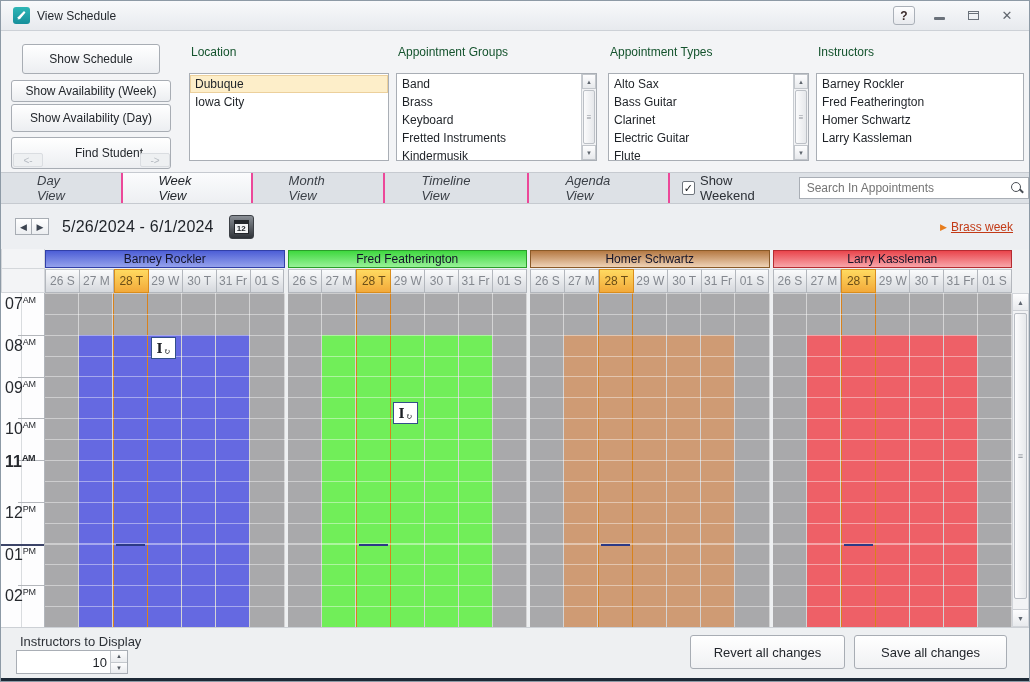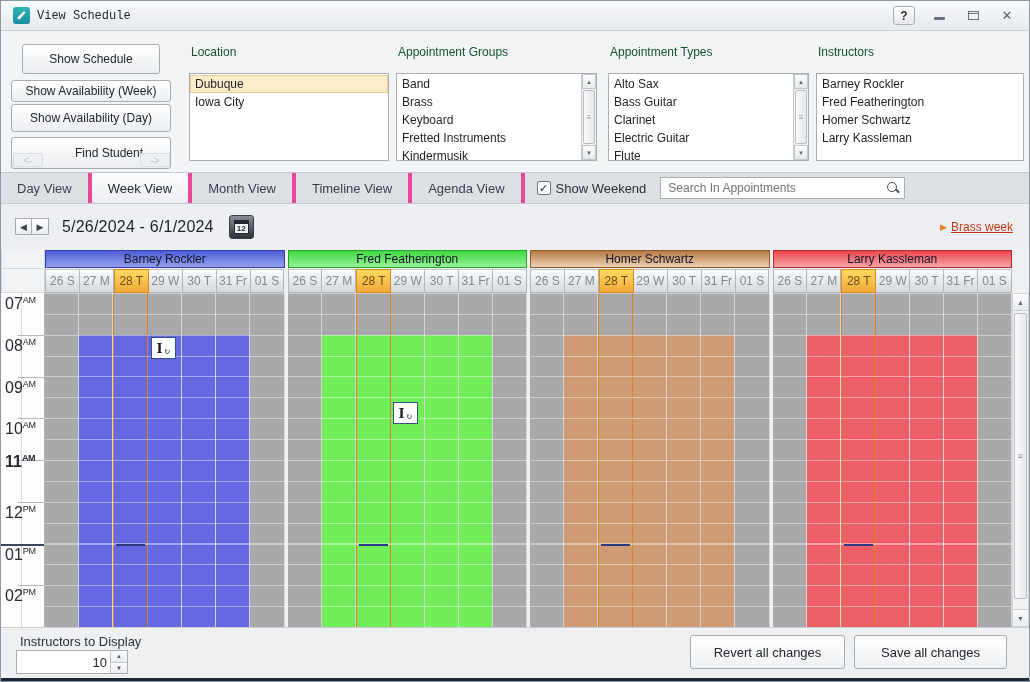--- a/index.html
+++ b/index.html
@@ -7,21 +7,21 @@
   body { font-family:"Liberation Sans","DejaVu Sans",sans-serif; background:#c9ced4; }
   .window { width:1030px; height:682px; border:1px solid #8d9aa6; background:#eef0f2;
             display:flex; flex-direction:column; overflow:hidden; position:relative; }
 
   
   .titlebar { height:30px; flex:0 0 30px; background:linear-gradient(#f8f9fb,#e7eaee);
               border-bottom:1px solid #cdd1d7; display:flex; align-items:center; padding:0 8px; }
   .appicon { width:17px; height:17px; border-radius:3px; background:linear-gradient(#2fb6b6,#158f9b);
              display:flex; align-items:center; justify-content:center; margin:0 7px 0 4px; }
   .appicon svg { display:block; }
-  .wintitle { font-size:12px; color:#25292e;font-family:Liberation Mono, monospace; }
+  .wintitle { font-size:12px; color:#25292e; }
   .wincontrols { margin-left:auto; display:flex; align-items:center; gap:14px; padding-right:4px; }
   .helpbtn { width:22px; height:19px; border:1px solid #aab0b8; border-radius:3px;
              background:linear-gradient(#fdfdfe,#e8eaee); font-size:12px; font-weight:bold;
              color:#3a2a2a; display:flex; align-items:center; justify-content:center; }
   .glyphbtn { width:20px; height:19px; display:flex; align-items:center; justify-content:center; color:#5c636c; }
   .min-glyph { width:11px; height:3px; background:#6a717a; border-radius:1px; margin-top:6px; }
   .max-glyph { width:11px; height:9px; border:1px solid #6a717a; border-top:3px double #6a717a; }
   .close-glyph { font-size:13px; font-weight:bold; color:#61676f; line-height:1; }
 
   
@@ -52,22 +52,22 @@
                  display:flex; flex-direction:column; }
   .minivscroll .sbtn { height:15px; background:linear-gradient(#fdfdfe,#e7e9ec); border:1px solid #c2c6cb;
                  font-size:6px; color:#5e656d; display:flex; align-items:center; justify-content:center; }
   .minivscroll .sthumb { flex:1; margin:1px 1px; background:linear-gradient(90deg,#fbfbfc,#e6e8eb);
                  border:1px solid #bcc0c6; border-radius:2px; display:flex; align-items:center; justify-content:center;
                  font-size:8px; color:#8b9097; }
 
   
   .tabbar { height:31px; flex:0 0 31px; background:#dde1e6; border-bottom:1px solid #c6cad0;
             display:flex; align-items:stretch; }
-  .tab { padding:0 16px; font-size:13px; color:#3a3f46; display:flex; align-items:center;
-         border-right:4px solid #ec4899; background:transparent; }
+  .tab { padding:0 36px; font-size:13px; color:#3a3f46; display:flex; align-items:center;
+         border-right:2px solid #ec4899; background:transparent;font-style:italic; }
   .tab.active { background:linear-gradient(#fbfcfd,#edeff2); color:#23272c; }
   .cbwrap { display:flex; align-items:center; margin-left:12px; gap:5px; }
   .checkbox { width:14px; height:14px; background:#fff; border:1px solid #6f757d; border-radius:2px;
               font-size:11px; line-height:12px; text-align:center; color:#17191c; font-weight:bold; }
   .cblabel { font-size:13px; color:#2c3036; }
   .searchbox { margin-left:14px; align-self:center; width:245px; height:22px; background:#fff;
                border:1px solid #a9aeb5; display:flex; align-items:center; padding:0 4px 0 7px; }
   .searchtext { flex:1; border:none; outline:none; font-size:12px; color:#9aa0a7; font-family:inherit; background:transparent; }
   .searchicon { width:14px; height:14px; position:relative; }
   .searchicon::before { content:""; position:absolute; left:1px; top:1px; width:8px; height:8px;

